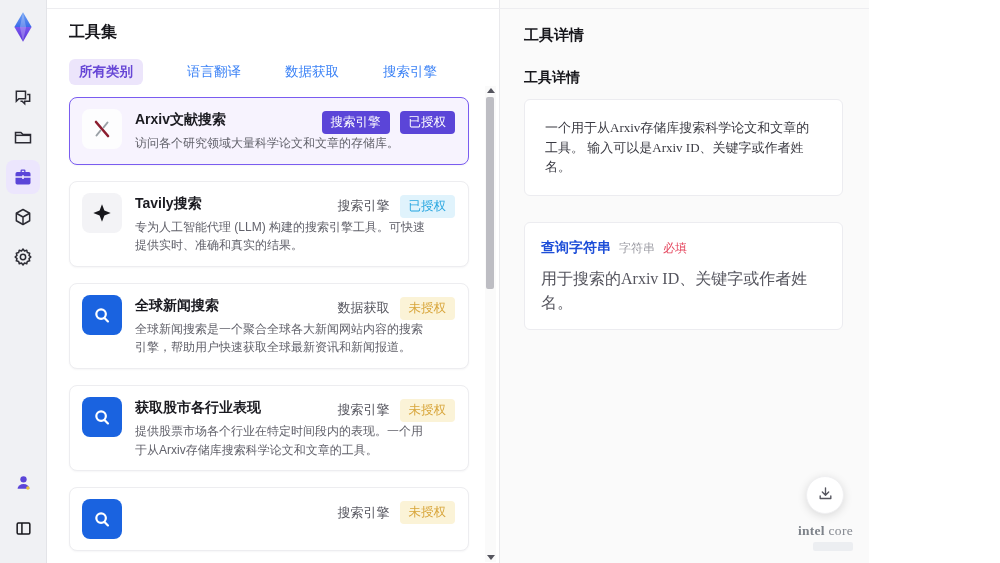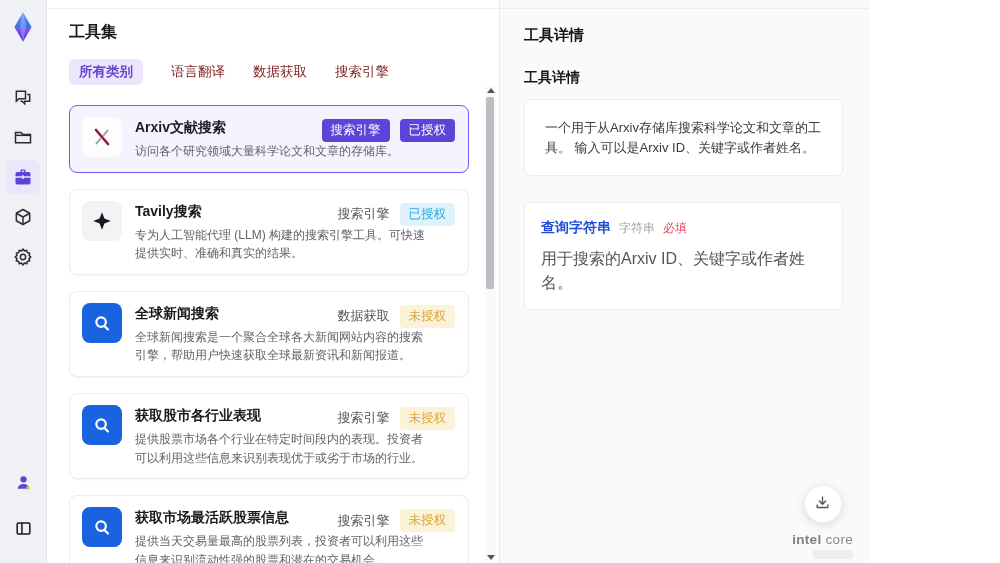--- a/index.html
+++ b/index.html
@@ -30,22 +30,22 @@
   .nav-item.active { background:#ece6fd; color:#5b45d8; }
   .nav-bottom { margin-top:auto; display:flex; flex-direction:column; align-items:center; }
   .nav-item svg { display:block; }
 
   
   .tool-list-panel {
     position:relative; width:453px; flex:0 0 453px; background:#fff;
     border-right:1px solid #e9e9ec; padding:18px 30px 0 22px;
   }
   .page-title { font-size:16px; font-weight:bold; margin:4px 0 16px; }
-  .tabs { display:flex; align-items:center; gap:28px; margin-bottom:20px; }
-  .tab { font-size:13.5px; color:#7f1d1d; padding:4px 0; border-radius:6px; cursor:pointer; white-space:nowrap; }
+  .tabs { display:flex; align-items:center; gap:44px; margin-bottom:12px; }
+  .tab { font-size:13.5px; color:#3b82f6; padding:4px 0; border-radius:6px; cursor:pointer; white-space:nowrap; }
   .tab.active { background:#ece5fb; color:#6747d6; font-weight:bold; padding:4px 10px; }
 
   .tool-list { display:flex; flex-direction:column; gap:16px; }
   .tool-card {
     position:relative; display:flex; align-items:flex-start;
     background:#fff; border:1px solid #ededf0; border-radius:8px;
     padding:11px 12px; box-shadow:0 1px 2px rgba(20,20,40,.04); cursor:pointer;
   }
   .tool-card.selected { border:1.5px solid #7a5cf0; background:#f7f3fe; }
   .tool-icon {
@@ -66,37 +66,37 @@
   .badge.yellow{ background:#fbf3d7; color:#d8a53a; }
 
   
   .scrollbar { position:absolute; top:86px; bottom:1px; right:3px; width:11px; background:#fafafa; }
   .sb-arrow { position:absolute; left:2px; width:0; height:0; border-left:4px solid transparent; border-right:4px solid transparent; }
   .sb-arrow.up   { top:2px;    border-bottom:5px solid #55555e; }
   .sb-arrow.down { bottom:2px; border-top:5px solid #55555e; }
   .sb-thumb { position:absolute; top:11px; left:1px; width:8px; height:192px; background:#bdbdc3; border-radius:2px; }
 
   
-  .detail-panel { flex:1; background:#fafafa; padding:18px 26px 0 24px; position:relative; }
+  .detail-panel { flex:1; background:#fafafa; padding:18px 26px 0 24px; position:relative;font-family:Liberation Serif, serif; }
   .detail-title { font-size:15px; font-weight:bold; margin:8px 0 24px; }
   .section-heading { font-size:14px; font-weight:bold; margin:0 0 12px; }
   .detail-card {
     background:#fff; border:1px solid #ececf0; border-radius:6px;
     padding:14px 16px; margin-bottom:26px; font-size:13px; color:#3a3a42;
     line-height:1.5;
   }
   .detail-card p { margin:4px; }
   .param-head { display:flex; align-items:baseline; gap:8px; }
   .param-name { font-size:14px; font-weight:bold; color:#1d4ed8; }
   .param-type { font-size:12px; color:#9a9aa2; }
   .param-required { font-size:12px; color:#e5475f; }
   .param-desc { font-size:16px; color:#55555e; margin-top:9px; }
 
   
-  .float-actions { position:absolute; right:16px; bottom:4px; text-align:center; }
+  .float-actions { position:absolute; right:16px; bottom:12px; text-align:center; }
   .download-btn {
     width:38px; height:38px; border-radius:50%; border:1px solid #f0f0f2;
     background:#fff; box-shadow:0 2px 10px rgba(0,0,0,.13);
     display:flex; align-items:center; justify-content:center;
     margin:0 auto 9px; cursor:pointer; padding:0;
   }
   .intel-brand { font-size:13.5px; color:#84888f; letter-spacing:.3px; white-space:nowrap; }
   .intel-brand b { font-weight:bold; color:#7d8289; }
   .ultra-bar { width:40px; height:9px; background:#eceef1; border-radius:2px; margin:3px 0 0 auto; }
 </style>
@@ -254,38 +254,34 @@
   </article>
         <article class="tool-card">
     <div class="tool-icon blue">
             <svg width="22" height="22" viewBox="0 0 24 24" fill="none" stroke="#ffffff" stroke-width="2.4" stroke-linecap="round">
               <circle cx="11" cy="11" r="5.2"></circle>
               <path d="M15 15.5 L18.5 19"></path>
             </svg>
           </div>
     <div class="tool-info">
       <div class="tool-name">获取股市各行业表现</div>
-      <div class="tool-desc">提供股票市场各个行业在特定时间段内的表现。投资者可以利用这些信息来识别表现优于或劣于市场的行业。</div>
+      <div class="tool-desc">提供股票市场各个行业在特定时间段内的表现。一个用于从Arxiv存储库搜索科学论文和文章的工具。</div>
     </div>
     <div class="tool-badges">
       <span class="cat-plain">搜索引擎</span>
       <span class="badge yellow">未授权</span>
     </div>
   </article>
         <article class="tool-card">
     <div class="tool-icon blue">
             <svg width="22" height="22" viewBox="0 0 24 24" fill="none" stroke="#ffffff" stroke-width="2.4" stroke-linecap="round">
               <circle cx="11" cy="11" r="5.2"></circle>
               <path d="M15 15.5 L18.5 19"></path>
             </svg>
           </div>
-    <div class="tool-info">
-      <div class="tool-name">获取市场最活跃股票信息</div>
-      <div class="tool-desc">提供当天交易量最高的股票列表，投资者可以利用这些信息来识别流动性强的股票和潜在的交易机会。</div>
-    </div>
     <div class="tool-badges">
       <span class="cat-plain">搜索引擎</span>
       <span class="badge yellow">未授权</span>
     </div>
   </article>
       </div>
 
     <div class="scrollbar">
       <div class="sb-arrow up"></div>
       <div class="sb-thumb"></div>

